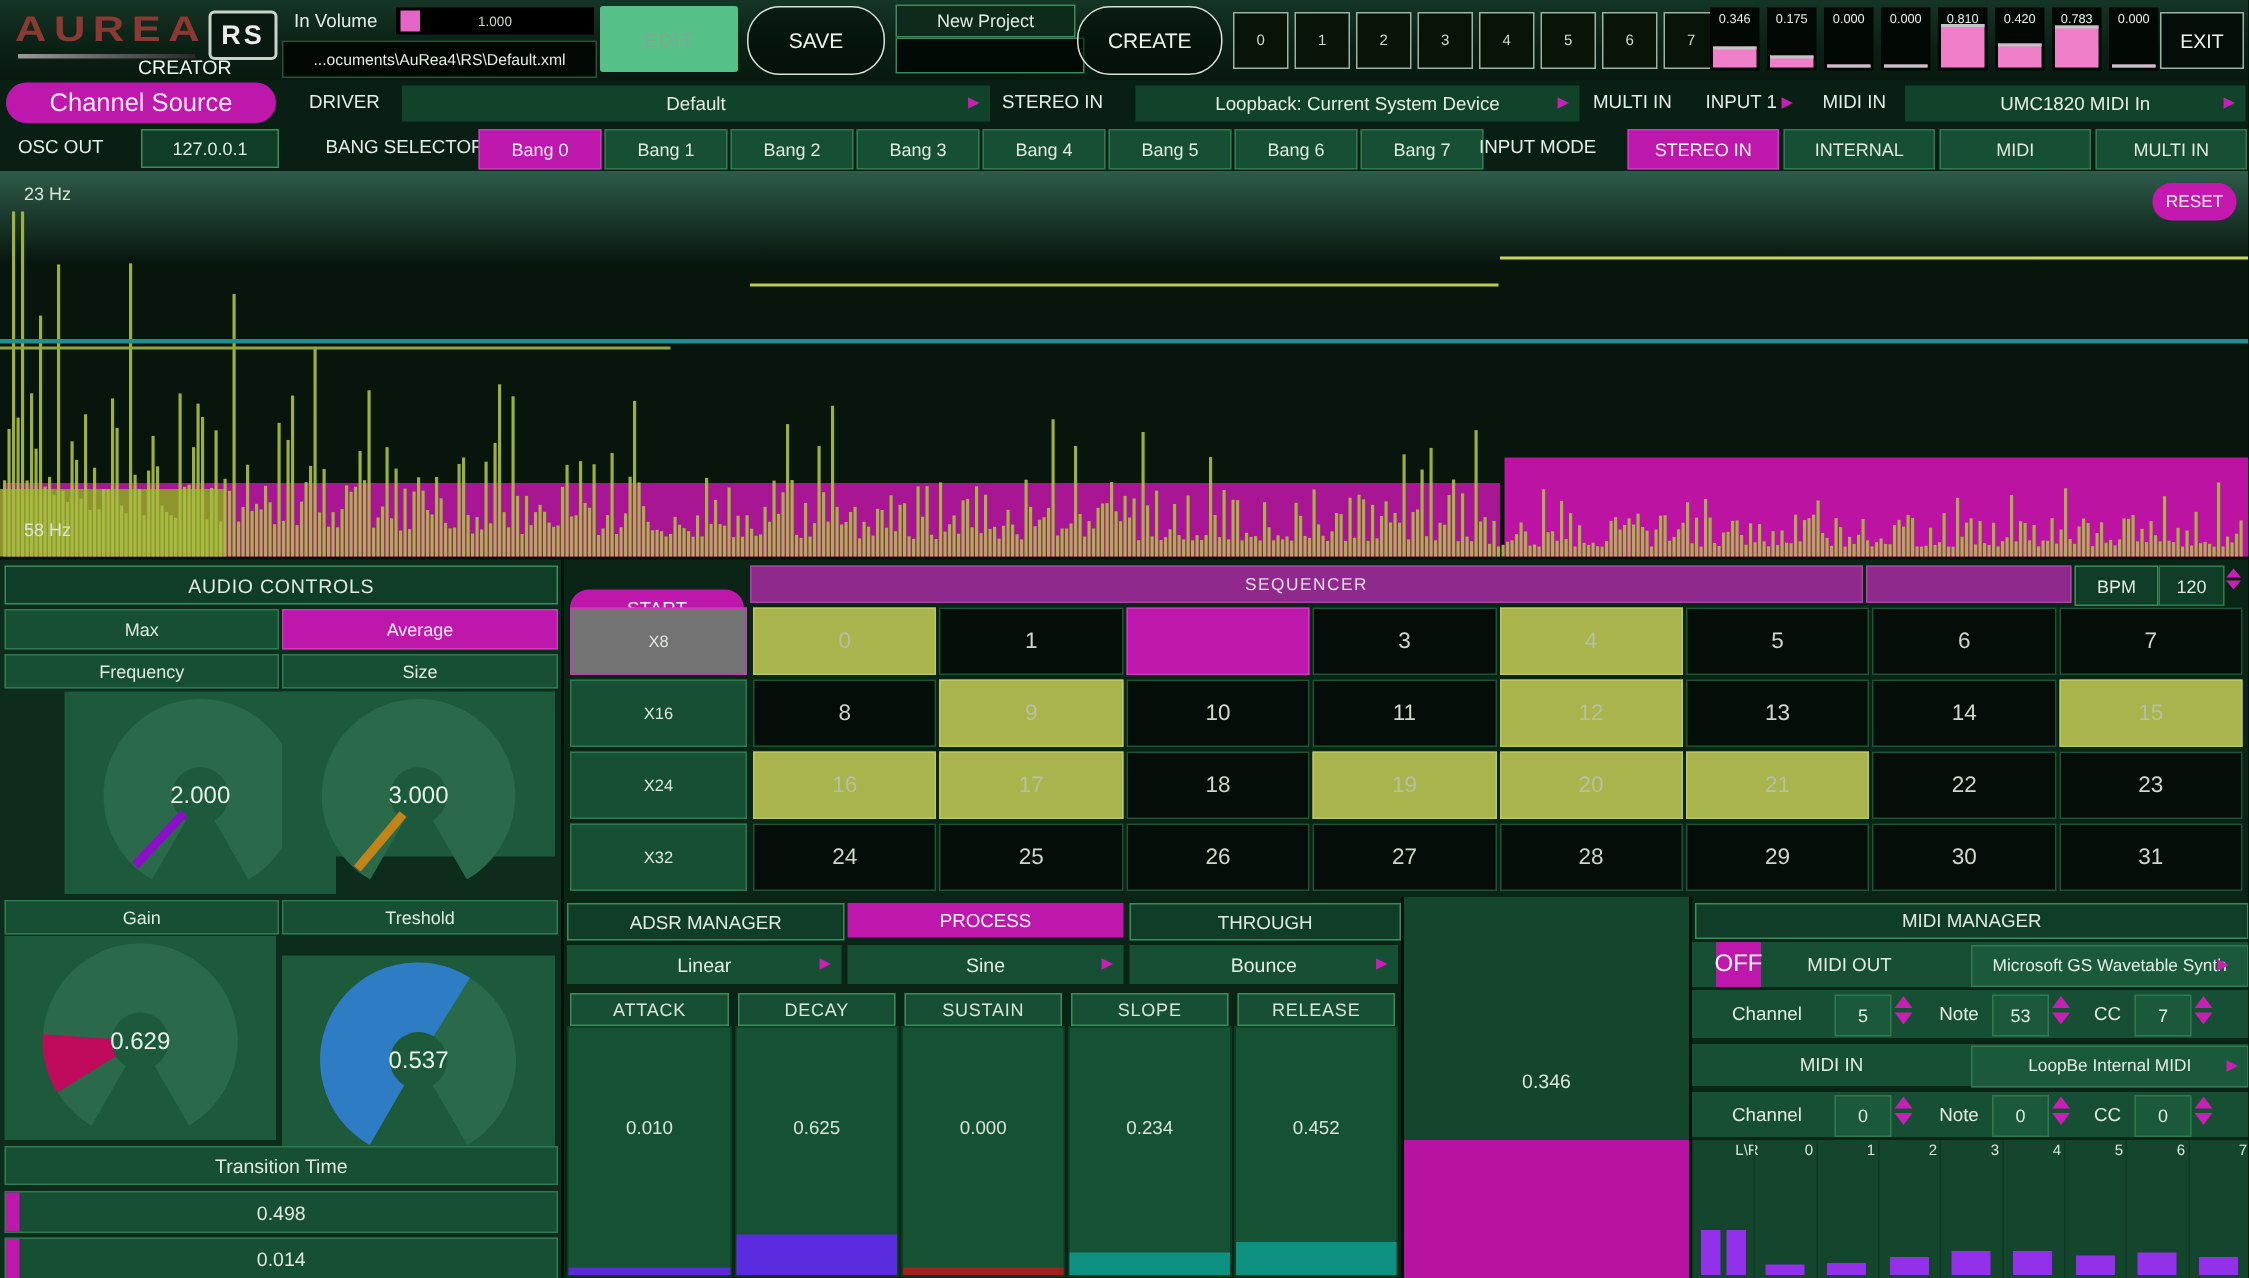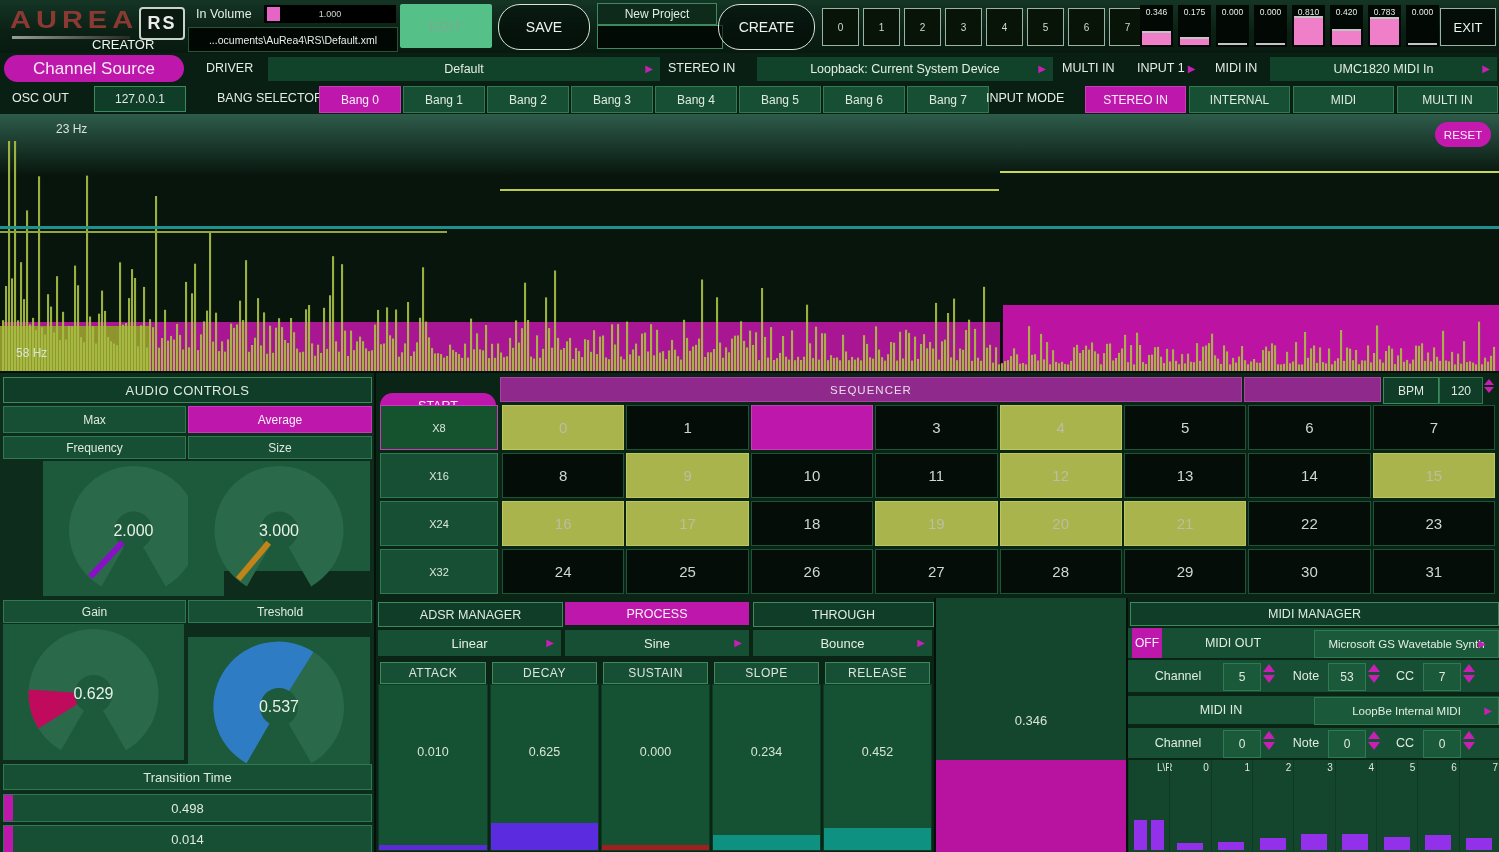--- a/index.html
+++ b/index.html
@@ -64,21 +64,21 @@
   #seq{left:376px;top:373px;width:1123px;height:225px;background:#0a2415;}
   #start-btn{left:4px;top:20px;width:116px;height:25px;background:#be17ac;border-radius:13px;font-size:12.5px;color:#fbeffb;}
   #seqbar{left:124px;top:4px;width:740px;height:23px;background:#8f2a8c;border:1px solid #a844a4;font-size:11.5px;color:#eadaea;letter-spacing:1px;}
   #seqbar2{left:868px;top:4px;width:135px;height:23px;background:#8f2a8c;border:1px solid #a844a4;position:absolute;}
   #bpm-label-box{left:1007px;top:4px;width:54px;height:25px;font-size:12px;}
   #bpm-value-box{left:1063px;top:4px;width:42px;height:25px;font-size:12px;background:#0f3d27;border:1px solid #2f7a50;color:#e0eae0;}
   #bpm-arrows{left:1108px;top:6px;position:absolute;}
   #seqgrid{position:absolute;left:4px;top:32px;width:1115px;}
   .seqrow{display:flex;gap:4px;margin-bottom:3px;height:45px;}
   .rowlab{width:116px;background:#164f33;border:1px solid #2f7a50;font-size:11px;color:#dde7dd;flex:none;}
-  .rowlab.active{background:#14532d;border-color:#c93bb9;}
+  .rowlab.active{background:#737373;border-color:#c93bb9;}
   .cellwrap{display:flex;gap:2px;flex:1;}
   .cell{flex:1;background:#040d07;border:1px solid #1c5438;font-size:15px;color:#cfd8cf;}
   .cell.on{background:#a9b44c;border-color:#bcc75e;color:#b9bfa2;}
   .cell.cur{background:#be17ac;border-color:#c93bb9;}
   
   #adsr{left:376px;top:598px;width:558px;height:254px;background:#0a2415;}
   .adsr-dd{position:absolute;top:32px;height:26px;background:#164f33;font-size:13px;color:#e5eee5;}
   .colhead{position:absolute;top:64px;height:20px;background:#164f33;border:1px solid #3e8a5e;font-size:12px;color:#dbe5db;letter-spacing:.5px;}
   .vpanel{position:absolute;top:86px;height:165px;background:#155133;border:1px solid #0d3a22;}
   .vpanel .pv{position:absolute;top:60px;left:0;width:100%;text-align:center;font-size:12.5px;color:#d8e4d8;}
@@ -724,21 +724,21 @@
         <rect x="1481" y="250.3" width="2.1" height="6.7" fill="#a8bc42" fill-opacity="0.93"></rect>
         <rect x="1484" y="243.7" width="2.1" height="13.3" fill="#a8bc42" fill-opacity="0.93"></rect>
         <rect x="1487" y="247.7" width="2.1" height="9.3" fill="#a8bc42" fill-opacity="0.93"></rect>
         <rect x="1490" y="241.8" width="2.1" height="15.2" fill="#a8bc42" fill-opacity="0.93"></rect>
         <rect x="1493" y="232.9" width="2.1" height="24.1" fill="#a8bc42" fill-opacity="0.93"></rect>
         <rect x="500" y="75" width="499" height="2" fill="#bbcb4c"></rect>
         <rect x="1000" y="57" width="499" height="2" fill="#c9d75c"></rect>
         <rect x="0" y="112" width="1499" height="3" fill="#1f9090"></rect>
         <rect x="0" y="117" width="447" height="2" fill="#93a63c"></rect>
       </svg>
-    <div class="freq-label" style="top:8px;margin-left:40px;">23 Hz</div>
+    <div class="freq-label" style="top:8px;">23 Hz</div>
     <div class="freq-label" style="top:232px;">58 Hz</div>
     <div id="reset-btn" class="abs c">RESET</div>
   </div>
 
   <div id="audio" class="abs">
     <div class="abs c gbox" style="left:3px;top:4px;width:367px;height:24px;font-size:13px;letter-spacing:.5px;">AUDIO CONTROLS</div>
     <div class="abs c gbtn" style="left:3px;top:33px;width:181px;height:25px;">Max</div>
     <div class="abs c gbtn active" style="left:188px;top:33px;width:182px;height:25px;">Average</div>
     <div class="abs c gbtn" style="left:3px;top:63px;width:181px;height:21px;">Frequency</div>
     <div class="abs c gbtn" style="left:188px;top:63px;width:182px;height:21px;">Size</div>
@@ -892,21 +892,21 @@
 
   <div id="bigmeter" class="abs">
     <div id="bigmeter-value">0.346</div>
     <div id="bigmeter-fill" style="background: rgb(183, 19, 160);"></div>
   </div>
 
   <div id="midi" class="abs">
     <div class="abs c gbox" style="left:2px;top:4px;width:367px;height:22px;font-size:12.5px;">MIDI MANAGER</div>
 
     <div class="midirow" style="top:30px;height:30px;">
-      <div class="abs c mag" style="left:4px;top:0;width:30px;height:30px;font-size:12px;">OFF</div>
+      <div class="abs c mag" style="left:16px;top:0;width:30px;height:30px;font-size:16px;">OFF</div>
       <div class="abs c" style="left:30px;top:0;width:150px;height:30px;font-size:12.5px;">MIDI OUT</div>
       <div class="mididd c" style="top:2px;">
         <span>Microsoft GS Wavetable Synth</span>
         <span class="dd-arrow" style="right:12px;">▶</span>
       </div>
     </div>
 
     <div class="midirow" style="top:62px;height:32px;">
       <div class="abs c" style="left:10px;top:0;width:80px;height:32px;font-size:12.5px;">Channel</div>
       <div class="spinbox c" style="left:95px;">5</div>

